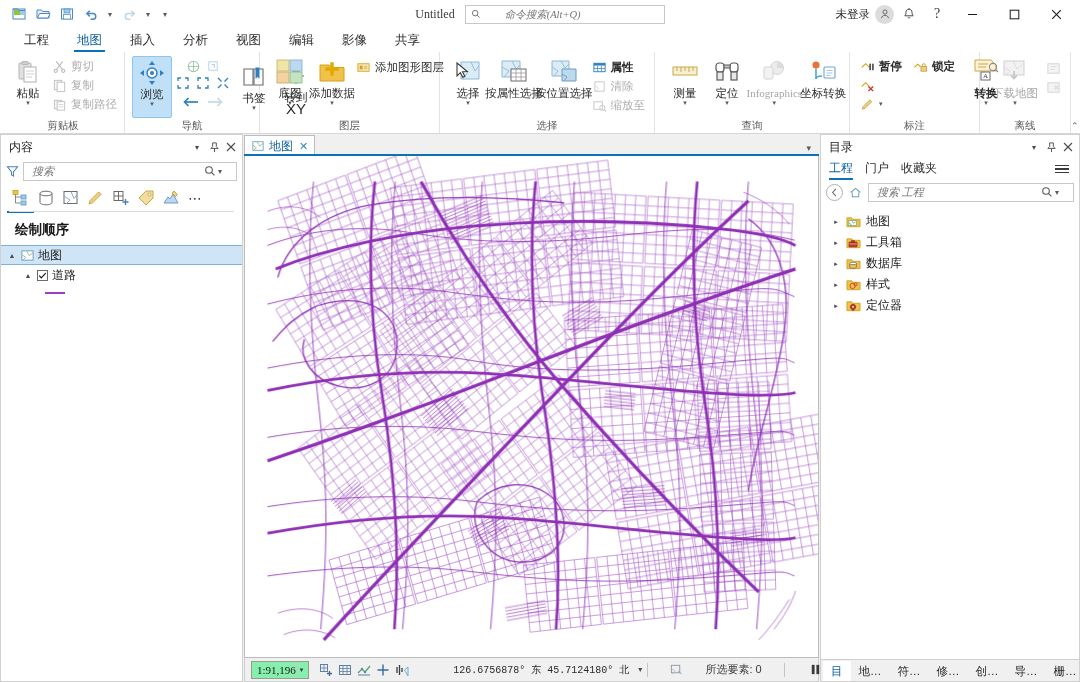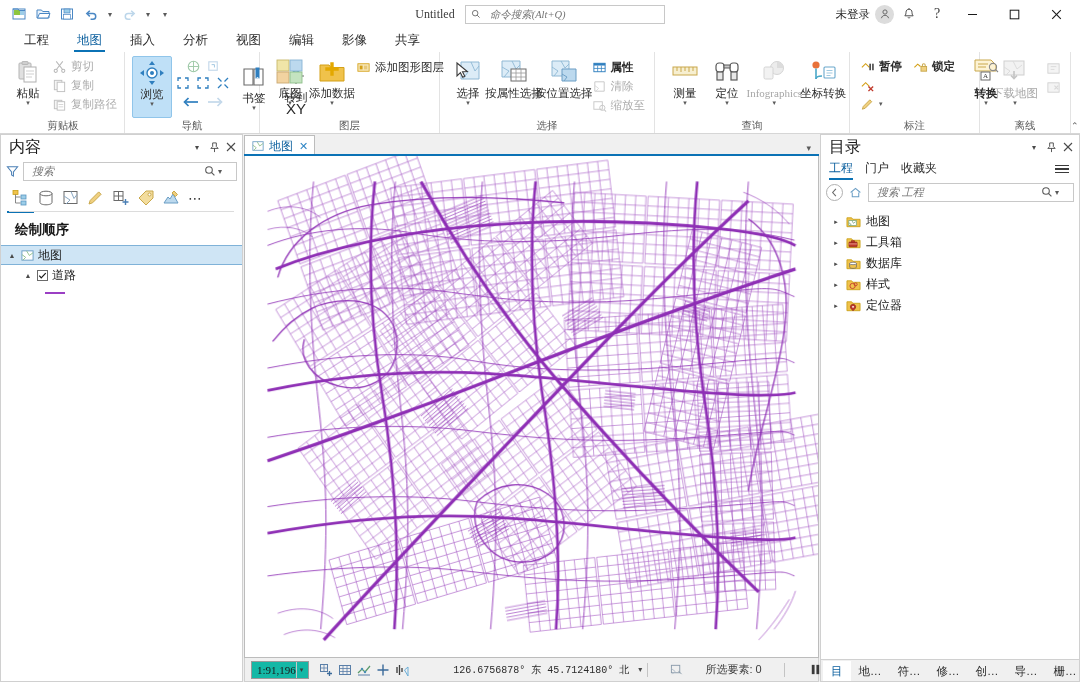--- a/index.html
+++ b/index.html
@@ -12,21 +12,21 @@
   }
   .app { width:1080px; height:682px; display:flex; flex-direction:column; background:#ffffff; }
 
   
   .titlebar { height:28px; background:#ffffff; display:flex; align-items:center; padding:0 4px; flex:0 0 28px; position:relative; }
   .qat { display:flex; align-items:center; gap:2px; padding-left:4px; }
   .qat-btn { width:22px; height:22px; display:flex; align-items:center; justify-content:center; border-radius:2px; cursor:pointer; }
   .qat-caret { width:12px; height:22px; display:flex; align-items:center; justify-content:center; color:#5a5a5a; font-size:8px; cursor:pointer; }
   .title-center { position:absolute; left:0; right:0; display:flex; align-items:center; justify-content:center; gap:10px; pointer-events:none; }
   .doc-title { font-family:"Liberation Serif","DejaVu Serif",serif; font-size:12px; color:#3c3c3c; }
-  .cmd-search { pointer-events:auto; width:200px; height:19px; border:1px solid #c8c8c8; background:#fff; display:flex; align-items:center; gap:7px; padding:0 5px; }
+  .cmd-search { pointer-events:auto; width:200px; height:19px; border:1px solid #c8c8c8; background:#fff; display:flex; align-items:center; gap:22px; padding:0 5px; }
   .cmd-search .mag { width:10px; height:10px; flex:0 0 10px; }
   .cmd-search input { border:0; outline:0; width:100%; font-family:"Liberation Serif","DejaVu Serif",serif; font-size:10.5px; font-style:italic; color:#8a8a8a; background:transparent; }
   .title-right { margin-left:auto; display:flex; align-items:center; gap:2px; }
   .signin { font-size:11.5px; color:#2b2b2b; margin-right:3px; }
   .avatar { width:19px; height:19px; border-radius:50%; background:#dcdcdc; display:flex; align-items:center; justify-content:center; cursor:pointer; }
   .tb-icon { width:26px; height:22px; display:flex; align-items:center; justify-content:center; color:#3c3c3c; cursor:pointer; }
   .win-btn { width:40px; height:28px; display:flex; align-items:center; justify-content:center; color:#1a1a1a; cursor:pointer; }
 
   
   .ribbon-tabs { height:24px; background:#ffffff; display:flex; align-items:flex-end; padding-left:10px; gap:0; flex:0 0 24px; }
@@ -60,21 +60,21 @@
   .nav-mini { width:18px; height:16px; display:flex; align-items:center; justify-content:center; cursor:pointer; border-radius:2px; }
 
   .ribbon-collapse { margin-left:auto; display:flex; align-items:flex-end; padding:0 4px 2px 0; }
   .ribbon-collapse span { font-size:9px; color:#5a5a5a; cursor:pointer; }
 
   
   .main { flex:1; display:flex; min-height:0; background:#f0f0f0; }
 
   .pane { background:#ffffff; display:flex; flex-direction:column; border:1px solid #d0d0d0; }
   .pane-head { height:24px; display:flex; align-items:center; padding:0 3px 0 8px; flex:0 0 24px; }
-  .pane-title { font-size:16px; color:#1a1a1a; font-weight:normal; }
+  .pane-title { font-size:12px; color:#1a1a1a; font-weight:normal; }
   .pane-head-btns { margin-left:auto; display:flex; align-items:center; gap:1px; }
   .ph-btn { width:16px; height:18px; display:flex; align-items:center; justify-content:center; color:#4a4a4a; cursor:pointer; }
 
   .search-row { height:24px; display:flex; align-items:center; gap:4px; padding:0 5px; flex:0 0 24px; }
   .search-box { flex:1; height:19px; border:1px solid #c8c8c8; background:#fff; display:flex; align-items:center; padding:0 12px 0 6px; }
   .search-box input { border:0; outline:0; flex:1; font-family:"Liberation Serif","DejaVu Serif",serif; font-style:italic; font-size:11px; color:#9a9a9a; background:transparent; }
   .search-box .mag2 { width:12px; height:12px; flex:0 0 12px; }
   .search-box .cv { font-size:8px; color:#5a5a5a; padding:0 2px; cursor:pointer; }
 
   .cont-tools { height:30px; display:flex; align-items:center; gap:2px; padding:0 8px; position:relative; flex:0 0 30px; }
@@ -97,21 +97,21 @@
   .map-tabs { height:22px; background:#f0f0f0; display:flex; align-items:flex-end; flex:0 0 22px; position:relative; }
   .mtab { height:21px; display:flex; align-items:center; gap:5px; padding:0 6px 0 7px; background:#ffffff; border:1px solid #bcbcbc; border-bottom:0; cursor:pointer; }
   .mtab .mtab-label { font-size:12px; color:#0b5f9e; }
   .mtab .mtab-close { font-size:11px; color:#2f86c5; cursor:pointer; padding-left:1px; }
   .mtab-strip { position:absolute; left:0; right:0; bottom:0; height:2px; background:#0b72b5; }
   .map-tabs-right { margin-left:auto; padding:0 8px 3px 0; font-size:9px; color:#5a5a5a; cursor:pointer; }
   .map-canvas { flex:1; background:#ffffff; border:1px solid #bcbcbc; border-top:0; position:relative; overflow:hidden; }
   .map-svg { position:absolute; inset:0; width:100%; height:100%; }
 
   .statusbar { height:24px; background:#f0f0f0; border:1px solid #d0d0d0; border-top:0; display:flex; align-items:center; gap:5px; padding:0 6px; flex:0 0 24px; }
-  .scale-box { width:88px; height:18px; border:1px solid #9a9a9a; background:#14b8a6; display:flex; align-items:center; padding:0 2px 0 5px; }
+  .scale-box { width:88px; height:18px; border:1px solid #9a9a9a; background:#86efac; display:flex; align-items:center; padding:0 2px 0 5px; }
   .scale-box .sv { font-family:"Liberation Serif","DejaVu Serif",serif; font-size:11px; color:#1a1a1a; flex:1; }
   .scale-box .sc { font-size:7px; color:#3a3a3a; border-left:1px solid #c8c8c8; height:100%; display:flex; align-items:center; padding:0 3px; cursor:pointer; }
   .sb-sep { width:1px; height:14px; background:#c4c4c4; }
   .sb-icon { width:18px; height:18px; display:flex; align-items:center; justify-content:center; cursor:pointer; border-radius:2px; }
   .coords { font-family:Liberation Mono, monospace; font-size:10px; color:#2b2b2b; margin-left:34px; white-space:nowrap; }
   .coords-cv { font-size:8px; color:#4a4a4a; cursor:pointer; margin-left:4px; }
   .sb-right { margin-left:auto; display:flex; align-items:center; gap:22px; }
   .sel-count { font-size:11px; color:#3a3a3a; white-space:nowrap; }
 
   

